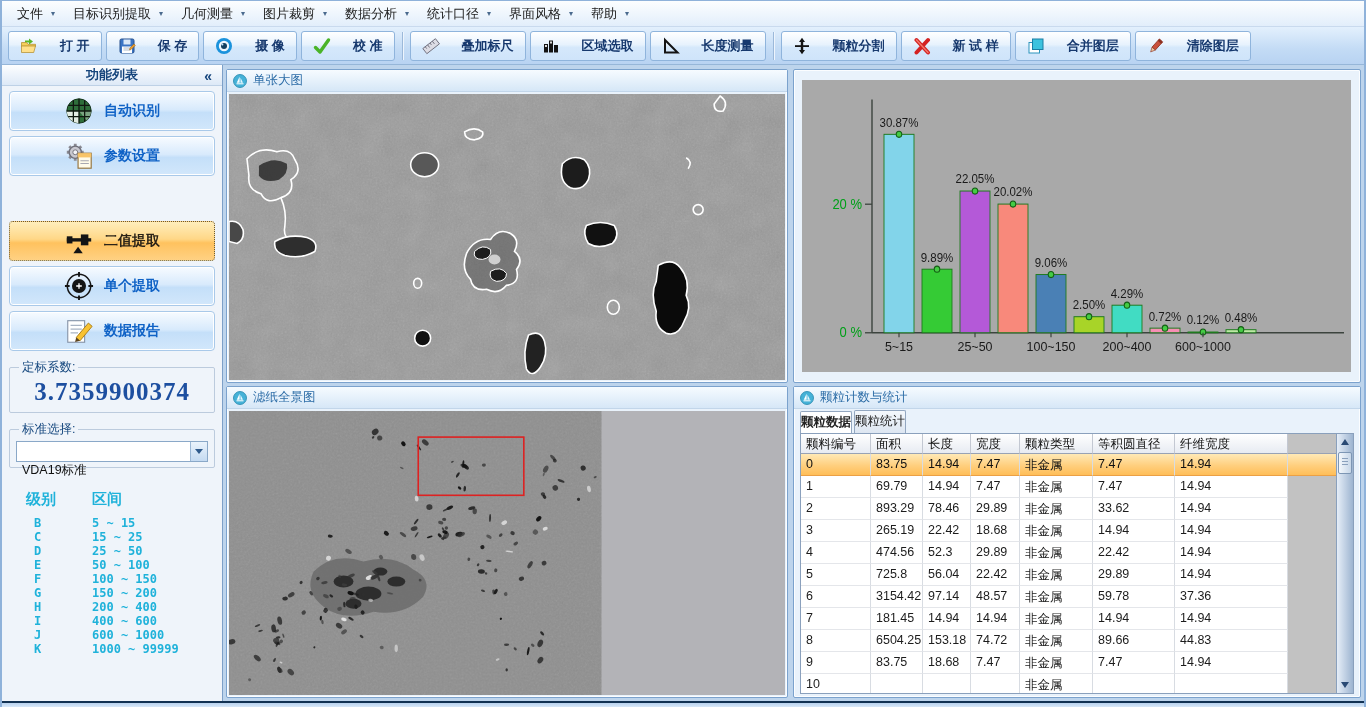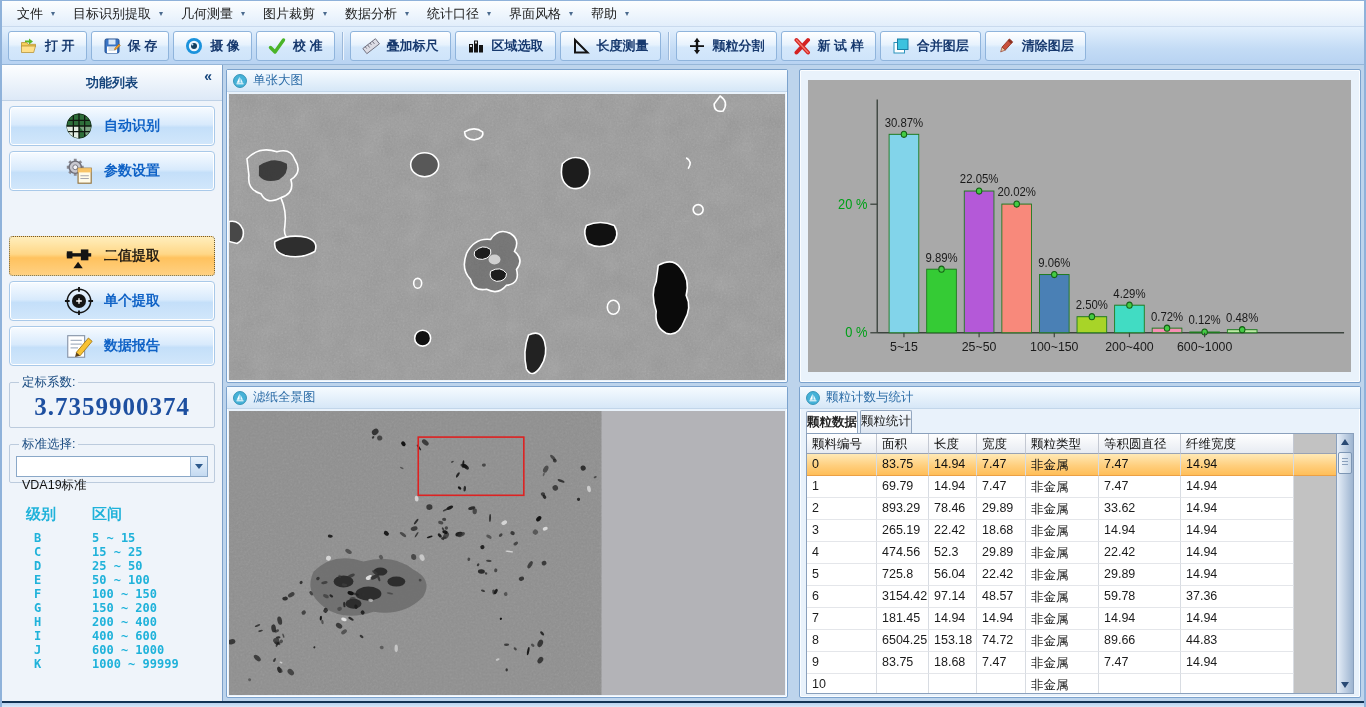--- a/index.html
+++ b/index.html
@@ -8,30 +8,30 @@
 
   .window { width:1366px; height:707px; border-left:2px solid #8fb2da; border-right:2px solid #8fb2da; border-top:1px solid #8fb2da; display:flex; flex-direction:column; }
 
   
   .menubar { height:26px; background:linear-gradient(#fcfeff,#e2eefb); border-bottom:1px solid #c9daee; display:flex; align-items:center; padding-left:6px; flex:0 0 auto; }
   .menu-item { display:flex; align-items:center; gap:8px; padding:3px 9px; font-size:13px; color:#1b1b1b; cursor:default; }
   .menu-item .caret { font-size:8px; color:#4a6a8e; }
 
   
   .toolbar { height:38px; background:linear-gradient(#e3f0fd,#c3dbf5 60%,#b8d3f2); border-bottom:1px solid #96b6d8; display:flex; align-items:center; padding:0 4px; flex:0 0 auto; }
-  .tb-btn { display:inline-flex; align-items:center; gap:7px; height:30px; margin:0 2px; padding:0 11px; border:1px solid #8fb4dc; border-radius:3px;
+  .tb-btn { display:inline-flex; align-items:center; gap:22px; height:30px; margin:0 2px; padding:0 11px; border:1px solid #8fb4dc; border-radius:3px;
             background:linear-gradient(#ffffff,#e7f2fd 45%,#d5e8fb 55%,#cfe4fa); font-size:13px; font-weight:bold; color:#17396e; cursor:default; }
   .tb-sep { width:1px; height:28px; background:#9cb9da; margin:0 5px; box-shadow:1px 0 0 #eef5fd; }
 
   
   .content { flex:1; display:flex; min-height:0; }
 
   
   .sidebar { width:221px; flex:0 0 auto; background:#eff4fa; border-right:1px solid #7da0c8; display:flex; flex-direction:column; }
-  .sb-header { height:36px; background:linear-gradient(#fdfeff,#dde9f7); border-bottom:1px solid #bed1e6; display:flex; align-items:center; justify-content:center; position:relative; font-size:13px; font-weight:bold; color:#16457c; flex:0 0 auto; }
+  .sb-header { height:21px; background:linear-gradient(#fdfeff,#dde9f7); border-bottom:1px solid #bed1e6; display:flex; align-items:center; justify-content:center; position:relative; font-size:13px; font-weight:bold; color:#16457c; flex:0 0 auto; }
   .sb-collapse { position:absolute; right:10px; top:3px; font-size:14px; color:#16457c; cursor:default; }
   .sb-btn { height:40px; margin:5px 7px 0; border:1px solid #a9c9e9; border-radius:4px; background:linear-gradient(#f7fbff,#d8eafc 46%,#c4dff9 54%,#d2e7fb);
             box-shadow:inset 0 0 0 1px #ffffff; display:flex; align-items:center; justify-content:center; gap:10px; cursor:default; }
   .sb-btn .lbl { font-size:14px; font-weight:bold; color:#0f62c6; }
   .sb-btn.active { background:linear-gradient(#ffeebc,#ffd787 45%,#ffc25e 55%,#ffd183); border:1px dotted #6b5a32; box-shadow:none;margin-top:45px; }
   .sb-btn.active .lbl { color:#2b2317; }
   .sb-icon { width:30px; height:30px; flex:0 0 auto; }
 
   fieldset.groupbox { border:1px solid #bccbdd; border-radius:2px; margin:8px 7px 0; padding:1px 5px 4px; }
   fieldset.groupbox legend { font-size:12.5px; color:#15477e; padding:0 3px; margin-left:4px;margin-top:11px; }
@@ -41,21 +41,21 @@
   .combo-btn { width:17px; border-left:1px solid #9cb8d6; background:linear-gradient(#eaf3fc,#c4daf1); display:flex; align-items:center; justify-content:center; }
   .combo-arrow { width:0; height:0; border-left:4px solid transparent; border-right:4px solid transparent; border-top:5px solid #2f5a8c; }
 
   .levels { margin:22px 0 0 24px; color:#1fb2da; font-weight:bold; }
   .lv-head { display:flex; font-size:15px; margin-bottom:7px; }
   .lv-head .h1 { width:66px; }
   .lv-row { display:flex; font-family:"DejaVu Sans Mono", monospace; font-size:12px; line-height:14px; }
   .lv-row .g { width:66px; padding-left:8px; }
 
   
-  .main { flex:1; min-width:0; background:#bdd4ec; padding:4px 3px 3px; display:grid; grid-template-columns:562px 1fr; grid-template-rows:314px 1fr; gap:3px 11px; }
+  .main { flex:1; min-width:0; background:#bdd4ec; padding:4px 3px 3px; display:grid; grid-template-columns:562px 1fr; grid-template-rows:314px 1fr; gap:3px 5px; }
   .panel { border:1px solid #7ba2cd; border-radius:2px; background:#e9f2fb; box-shadow:inset 0 0 0 1px #fbfdff; display:flex; flex-direction:column; min-height:0; min-width:0; }
   .panel-title { height:22px; flex:0 0 auto; display:flex; align-items:center; gap:6px; padding-left:6px; background:linear-gradient(#f6fbff,#d6e7f7); border-bottom:1px solid #c2d6ea; font-size:12.5px; color:#2d6da7; }
   .pt-icon { width:14px; height:14px; flex:0 0 auto; }
   .panel-body { flex:1; min-height:0; position:relative; }
   .img-body { margin:2px; background:#9a9a9a; }
   .img-body svg { display:block; width:100%; height:100%; }
 
   
   .chart-body { margin:2px; }
   .plot-area { position:absolute; left:6px; right:7px; top:8px; bottom:8px; background:#a9a9a9; }

